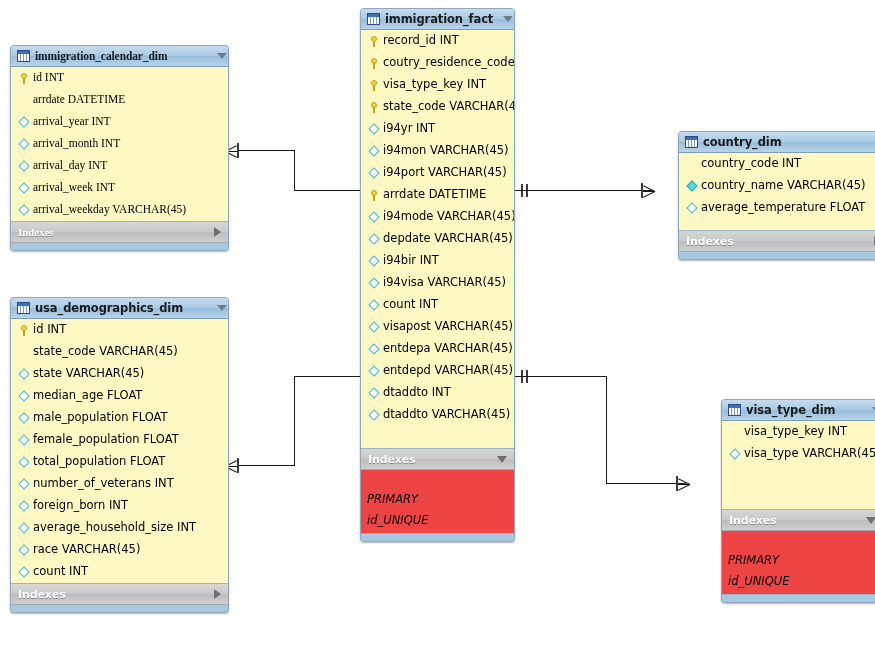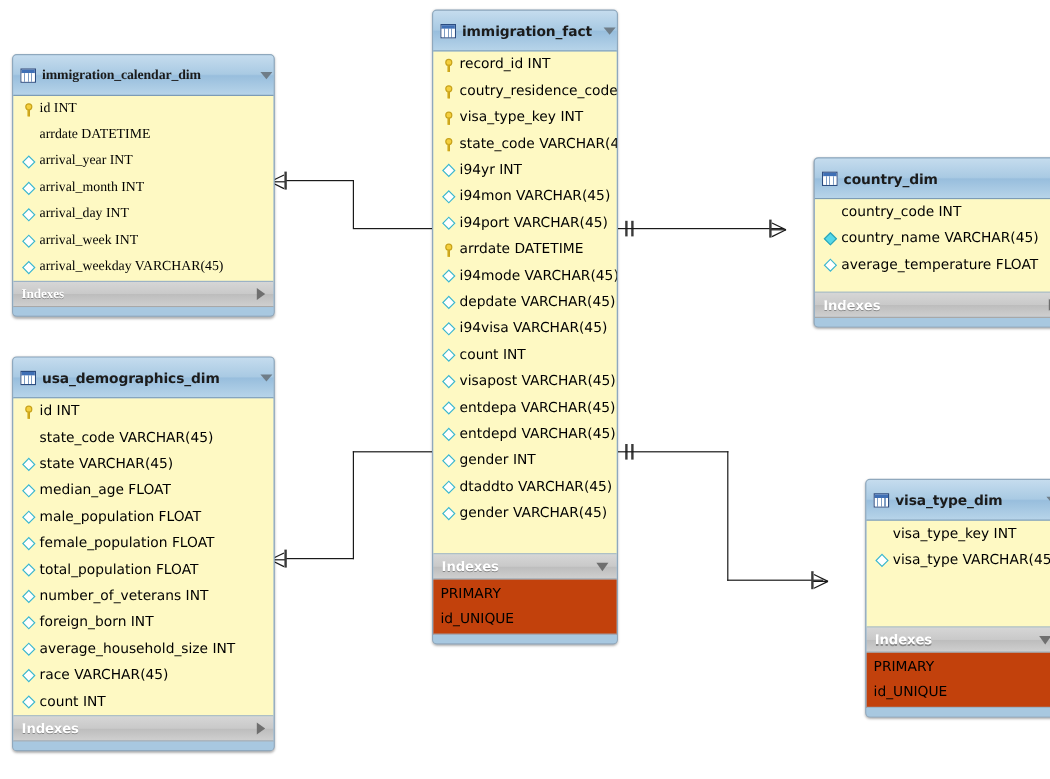--- a/index.html
+++ b/index.html
@@ -19,21 +19,21 @@
   .tbl {
     position: absolute;
     box-sizing: border-box;
     border: 1px solid #8fa8bd;
     border-radius: 4px;
     background: #a8c8e0;
     box-shadow: 0 1px 2px rgba(0,0,0,0.30);
     overflow: hidden;
   }
   .tbl-header {
-    height: 34px;
+    height: 21px;
     box-sizing: border-box;
     display: flex;
     align-items: center;
     padding: 0 1px 0 6px;
     background: linear-gradient(to bottom, #c5dcee 0%, #a9cae3 48%, #98bedd 52%, #b7d4e9 100%);
     border-bottom: 1px solid #7d9cb5;
   }
   .tbl-title {
     font-size: 11.5px;
     font-weight: bold;
@@ -165,23 +165,24 @@
     border-left: 7px solid #6f6f6f;
   }
   .idx-arrow-down {
     margin-left: auto;
     width: 0; height: 0;
     border-left: 5px solid transparent;
     border-right: 5px solid transparent;
     border-top: 7px solid #6f6f6f;
   }
   .idx-list {
-    background: #c2410c;
+    background: #ef4444;
     border-bottom: 1px solid #9bb2c6;
-    padding: 0 0 3px 0;
+    padding: 18px 0 3px 0;
+    font-style: italic;
   }
   .idx-item {
     height: 21px;
     display: flex;
     align-items: center;
     padding-left: 6px;
     font-size: 11.5px;
     color: #000000;
     white-space: nowrap;
   }
@@ -407,20 +408,26 @@
       <div class="col">
           <span class="col-ico">
             <span class="ico-dia"></span>
           </span>
           <span class="col-label">depdate VARCHAR(45)</span>
         </div>
       <div class="col">
           <span class="col-ico">
             <span class="ico-dia"></span>
           </span>
+          <span class="col-label">i94bir INT</span>
+        </div>
+      <div class="col">
+          <span class="col-ico">
+            <span class="ico-dia"></span>
+          </span>
           <span class="col-label">i94visa VARCHAR(45)</span>
         </div>
       <div class="col">
           <span class="col-ico">
             <span class="ico-dia"></span>
           </span>
           <span class="col-label">count INT</span>
         </div>
       <div class="col">
           <span class="col-ico">
@@ -437,33 +444,27 @@
       <div class="col">
           <span class="col-ico">
             <span class="ico-dia"></span>
           </span>
           <span class="col-label">entdepd VARCHAR(45)</span>
         </div>
       <div class="col">
           <span class="col-ico">
             <span class="ico-dia"></span>
           </span>
-          <span class="col-label">gender INT</span>
+          <span class="col-label">dtaddto INT</span>
         </div>
       <div class="col">
           <span class="col-ico">
             <span class="ico-dia"></span>
           </span>
           <span class="col-label">dtaddto VARCHAR(45)</span>
-        </div>
-      <div class="col">
-          <span class="col-ico">
-            <span class="ico-dia"></span>
-          </span>
-          <span class="col-label">gender VARCHAR(45)</span>
         </div>
       <div style="height:22px;"></div>
     </div>
     <div class="idx-bar">
       <span class="idx-label">Indexes</span>
       <span class="idx-arrow-down"></span>
     </div>
     <div class="idx-list">
       <div class="idx-item">PRIMARY</div>
       <div class="idx-item">id_UNIQUE</div>

